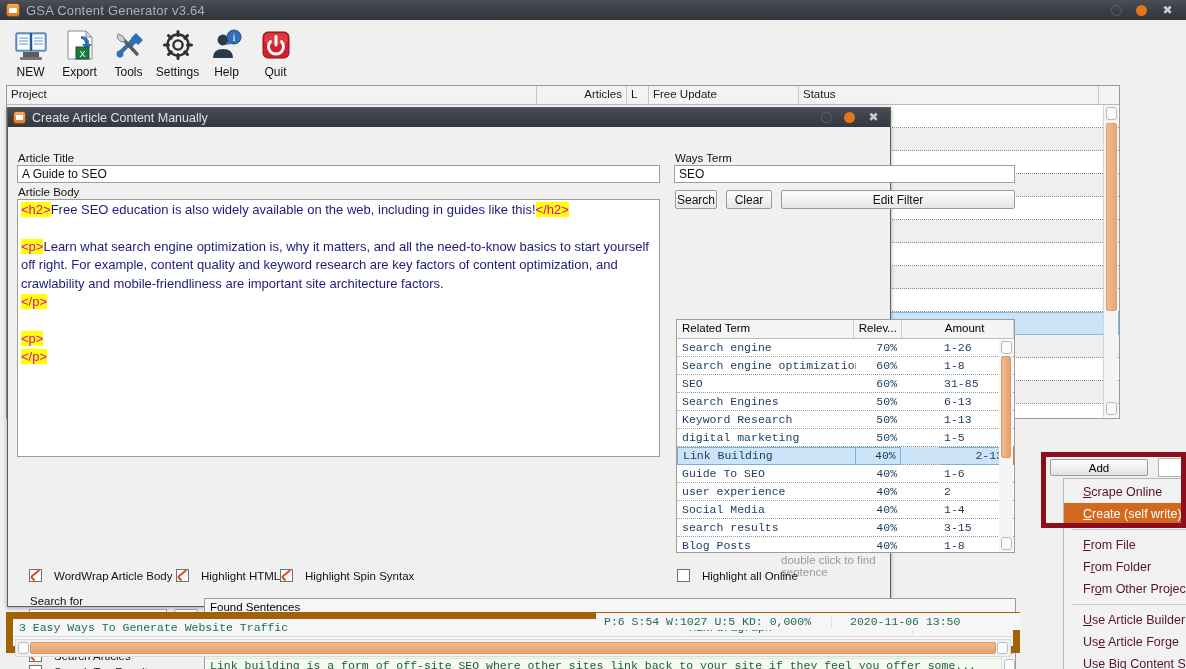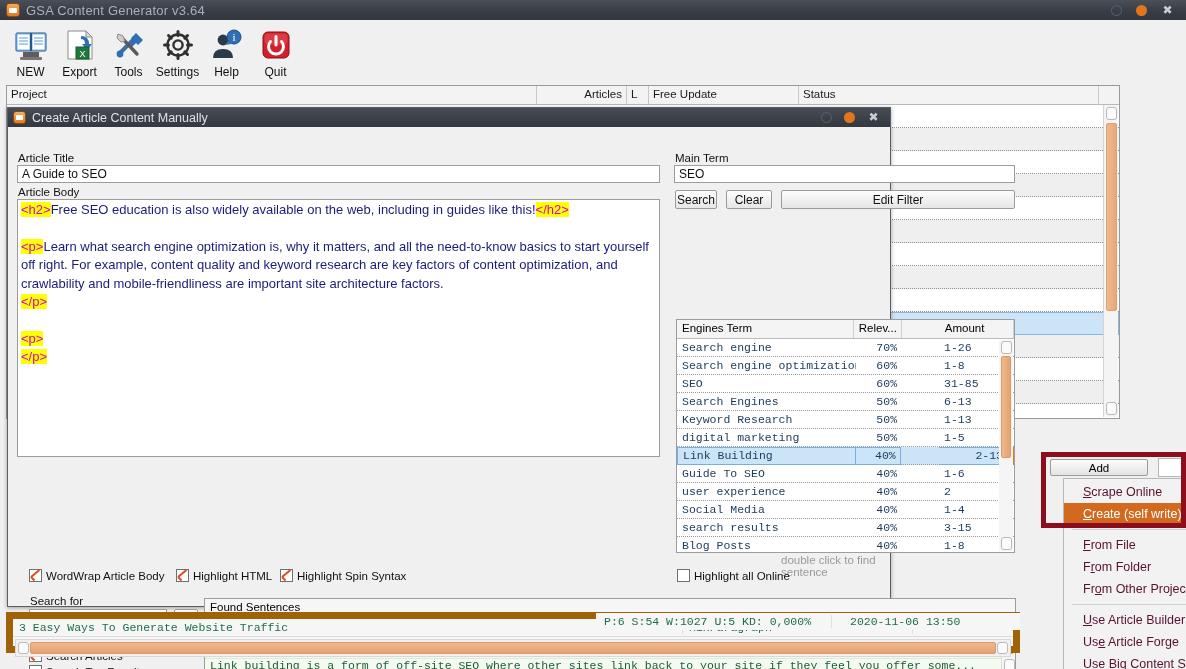--- a/index.html
+++ b/index.html
@@ -108,21 +108,21 @@
   .bodybox {
     position: absolute; left: 9px; top: 72px; width: 643px; height: 258px;
     background: #fff; border: 1px solid #9d9d9d; overflow: hidden;
     padding: 1px 3px; font-size: 13px; color: #1b1b7a; line-height: 18.5px;
   }
   .tag { background: #ffff00; color: #e000c8; }
   .bodybox p { margin: 0; }
   .blank { height: 18px; }
 
   
-  .cbx { display: inline-flex; align-items: center; gap: 4px; font-size: 11.5px; color: #111; }
+  .cbx { display: inline-flex; align-items: center; gap: 12px; font-size: 11.5px; color: #111; }
   .cbx .box {
     width: 13px; height: 13px; background: #fff; border: 1px solid #707070;
     position: relative; flex: 0 0 auto;
   }
   .cbx.on .box::after {
     content: ""; position: absolute; left: 1px; top: 6px; width: 11px; height: 2px;
     background: #d4511e; transform: rotate(-40deg); transform-origin: left center;
     box-shadow: 0 0 0 0 transparent;
   }
   .cbx.on .box::before {
@@ -436,30 +436,30 @@
           <span>Search Articles</span>
         </span>
       </div>
       <div style="position:absolute; left:21px; top:538px;">
         <span class="cbx">
           <span class="box"></span>
           <span>Search Top Results</span>
         </span>
       </div>
 
-      <div class="field-label" style="left:667px; top:25px;">Main Term</div>
+      <div class="field-label" style="left:667px; top:25px;">Ways Term</div>
       <input class="txtinput" style="left: 666px; top: 38px; width: 341px; height: 18px;" value="SEO">
 
       <div class="btnstd" style="left:667px; top:63px; width:42px; height:19px;">Search</div>
       <div class="btnstd" style="left:718px; top:63px; width:46px; height:19px;">Clear</div>
       <div class="btnstd" style="left:773px; top:63px; width:234px; height:19px;">Edit Filter</div>
 
       <div class="termtable">
         <div class="tt-head">
-          <div class="c tt-c1">Engines Term</div>
+          <div class="c tt-c1">Related Term</div>
           <div class="c tt-c2">Relev...</div>
           <div class="c tt-c3">Amount</div>
         </div>
         <div>
           <div class="tt-row">
               <div class="c c1 tt-c1">Search engine</div>
               <div class="c c2 tt-c2">70%</div>
               <div class="c c3 tt-c3">1-26</div>
             </div>
           <div class="tt-row">

